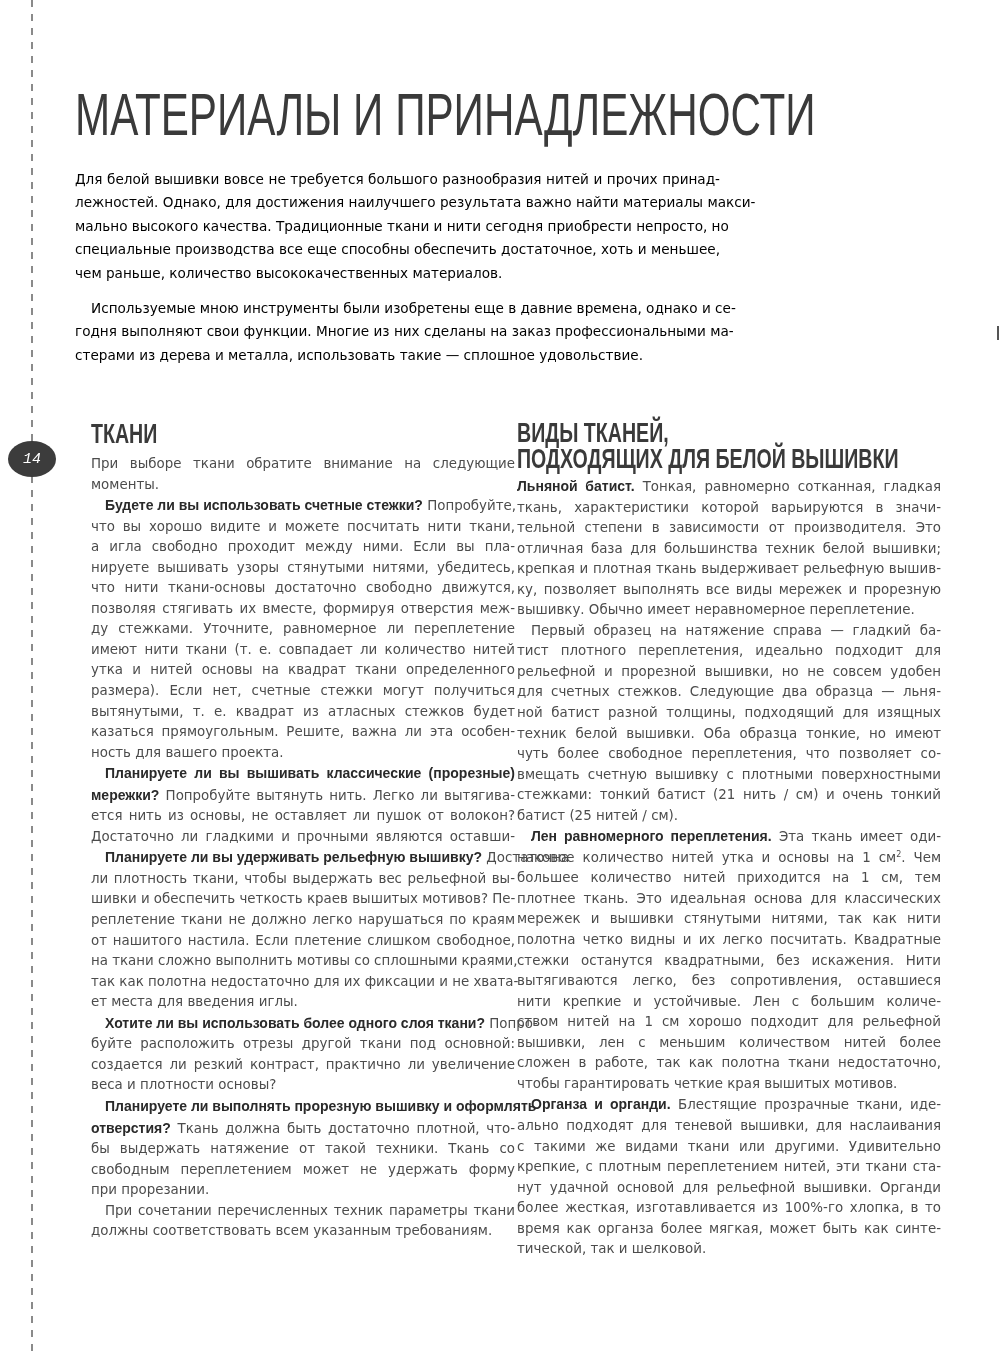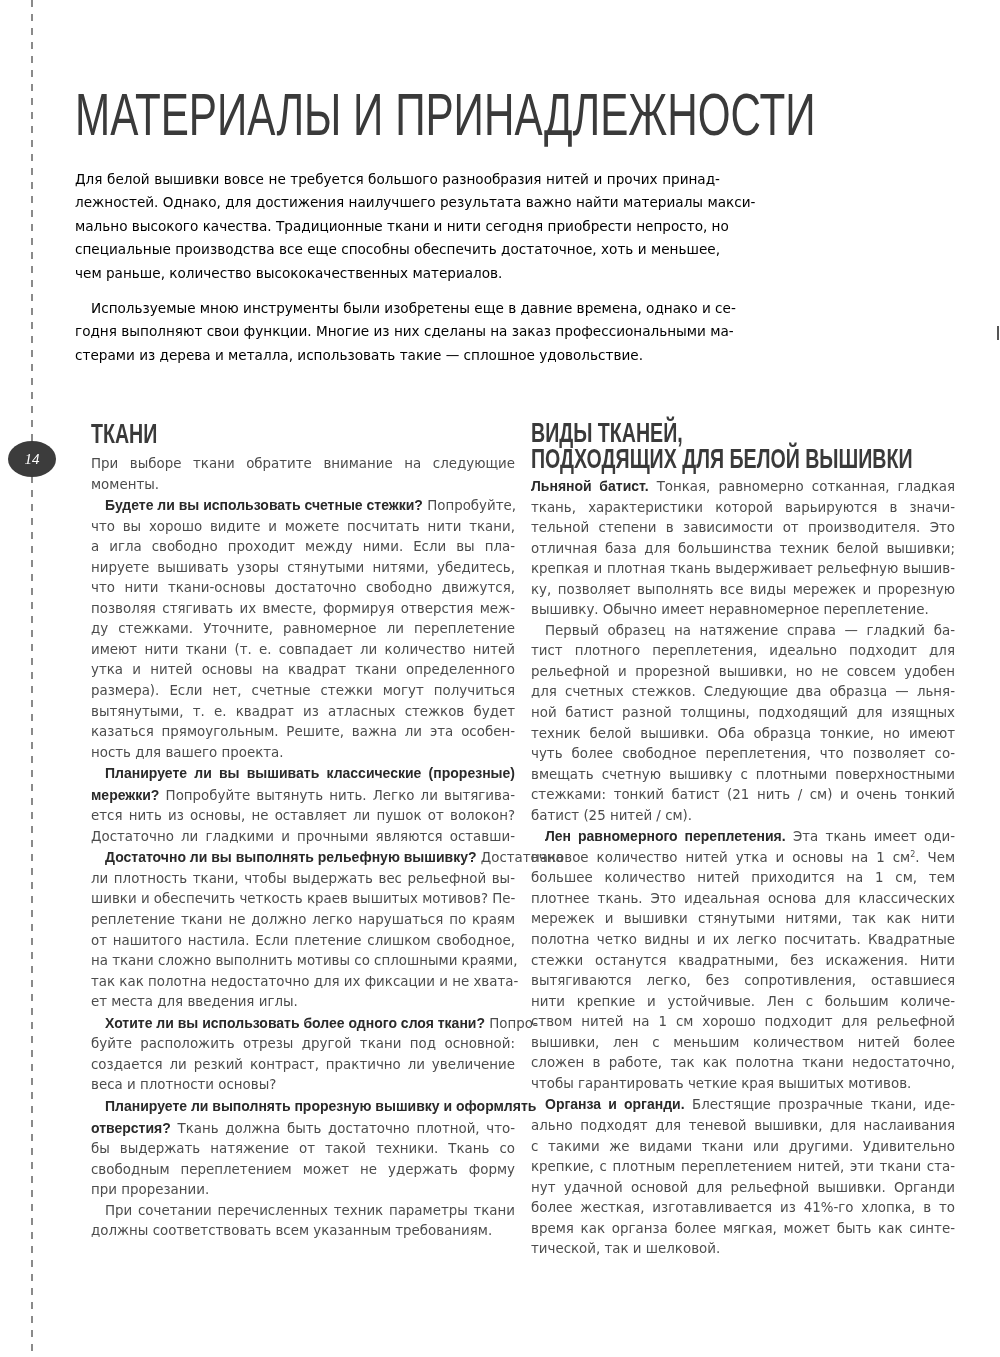--- a/index.html
+++ b/index.html
@@ -9,40 +9,40 @@
   .fold-line {
     position: absolute; left: 31px; top: 0; width: 2px; height: 1357px;
     background: repeating-linear-gradient(to bottom, #8a8a8a 0 7px, transparent 7px 14px);
   }
   .edge-mark { position: absolute; left: 997px; top: 326px; width: 2px; height: 14px; background: #555; }
 
   .page-badge {
     position: absolute; left: 8px; top: 441px; width: 48px; height: 36px;
     border-radius: 50%; background: #3c3c3c; color: #ffffff;
     display: flex; align-items: center; justify-content: center;
-    font-family: Liberation Serif, serif; font-size: 15px; font-style: italic; font-weight: 300;
+    font-family: Liberation Mono, monospace; font-size: 15px; font-style: italic; font-weight: 300;
   }
 
   .page-title {
     position: absolute; left: 75px; top: 80px; width: 700px;
     font-family: "Liberation Sans", sans-serif; font-weight: 400;
     font-size: 60px; line-height: 70px; color: #3a3a3a; white-space: nowrap;
     transform: scaleX(0.703); transform-origin: left top; letter-spacing: 0px;
   }
 
   .intro { position: absolute; left: 75px; top: 168px; width: 645px; }
   .intro p { font-size: 13.6px; line-height: 23.4px; color: #000000; font-family: "DejaVu Sans", sans-serif; }
   .intro p + p { margin-top: 12px; }
   .intro .line { display: block; text-align: justify; text-align-last: justify; white-space: nowrap; }
   .intro .line.last { text-align-last: left; }
   .indent { padding-left: 16px; }
 
   .col { position: absolute; top: 420px; width: 424px; }
   .col.left { left: 75px; margin-left: 16px; }
-  .col.right { left: 531px; width: 424px; }
+  .col.right { left: 517px; width: 424px; }
 
   .section-title {
     font-family: "Liberation Sans", sans-serif; font-weight: 700; color: #3a3a3a;
     font-size: 28px; line-height: 28px; white-space: nowrap;
     transform: scaleX(0.70); transform-origin: left top;
   }
   .col.left .section-title { height: 32px; margin-bottom: 2px; }
   .col.right .section-title { line-height: 26px; height: 52px; margin-bottom: 4px; }
 
   .body-text { font-size: 13.4px; line-height: 20.55px; color: #4c4c4c; font-family: "DejaVu Sans", sans-serif; }
@@ -94,21 +94,21 @@
     <span class="ln">размера). Если нет, счетные стежки могут получиться</span>
     <span class="ln">вытянутыми, т. е. квадрат из атласных стежков будет</span>
     <span class="ln">казаться прямоугольным. Решите, важна ли эта особен-</span>
     <span class="ln last">ность для вашего проекта.</span>
 
     <span class="ln ind"><span class="b">Планируете ли вы вышивать классические (прорезные)</span></span>
     <span class="ln"><span class="b">мережки?</span><span> Попробуйте вытянуть нить. Легко ли вытягива-</span></span>
     <span class="ln">ется нить из основы, не оставляет ли пушок от волокон?</span>
     <span class="ln">Достаточно ли гладкими и прочными являются оставши-</span>
 
-    <span class="ln ind"><span class="b">Достаточно ли вы выполнять рельефную вышивку?</span><span> Достаточна</span></span>
+    <span class="ln ind"><span class="b">Планируете ли вы удерживать рельефную вышивку?</span><span> Достаточна</span></span>
     <span class="ln">ли плотность ткани, чтобы выдержать вес рельефной вы-</span>
     <span class="ln">шивки и обеспечить четкость краев вышитых мотивов? Пе-</span>
     <span class="ln">реплетение ткани не должно легко нарушаться по краям</span>
     <span class="ln">от нашитого настила. Если плетение слишком свободное,</span>
     <span class="ln">на ткани сложно выполнить мотивы со сплошными краями,</span>
     <span class="ln">так как полотна недостаточно для их фиксации и не хвата-</span>
     <span class="ln last">ет места для введения иглы.</span>
 
     <span class="ln ind"><span class="b">Хотите ли вы использовать более одного слоя ткани?</span><span> Попро-</span></span>
     <span class="ln">буйте расположить отрезы другой ткани под основной:</span>
@@ -163,17 +163,17 @@
     <span class="ln">ством нитей на 1 см хорошо подходит для рельефной</span>
     <span class="ln">вышивки, лен с меньшим количеством нитей более</span>
     <span class="ln">сложен в работе, так как полотна ткани недостаточно,</span>
     <span class="ln last">чтобы гарантировать четкие края вышитых мотивов.</span>
 
     <span class="ln ind"><span class="b">Органза и органди.</span><span> Блестящие прозрачные ткани, иде-</span></span>
     <span class="ln">ально подходят для теневой вышивки, для наслаивания</span>
     <span class="ln">с такими же видами ткани или другими. Удивительно</span>
     <span class="ln">крепкие, с плотным переплетением нитей, эти ткани ста-</span>
     <span class="ln">нут удачной основой для рельефной вышивки. Органди</span>
-    <span class="ln">более жесткая, изготавливается из 41%-го хлопка, в то</span>
+    <span class="ln">более жесткая, изготавливается из 100%-го хлопка, в то</span>
     <span class="ln">время как органза более мягкая, может быть как синте-</span>
     <span class="ln last">тической, так и шелковой.</span>
   </div>
 </div>
 
 </body></html>

